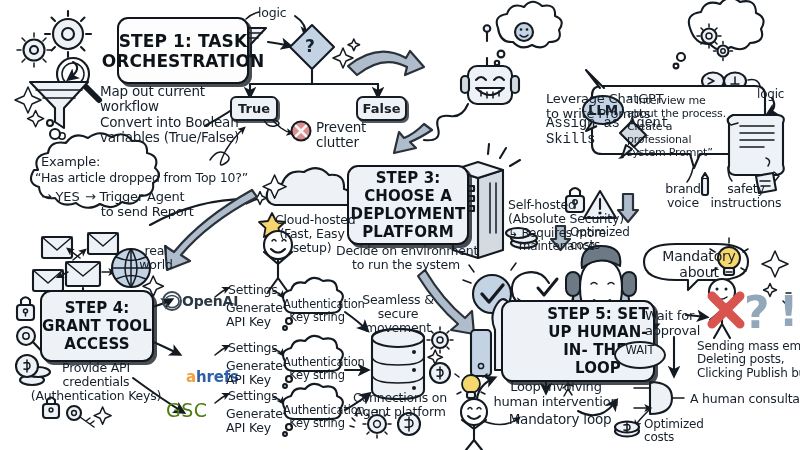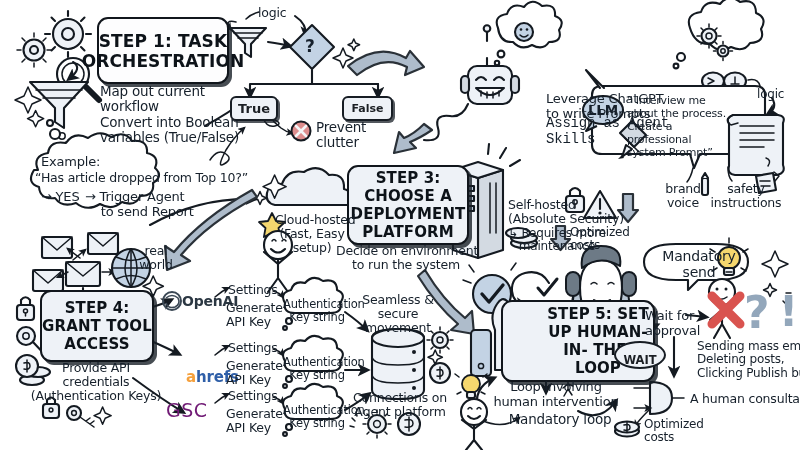--- a/index.html
+++ b/index.html
@@ -26,39 +26,39 @@
     background:#eef2f7;
     border:2.5px solid #11161c;
     border-radius:11px;
     box-shadow:3px 3px 0 rgba(25,32,40,.80);
     display:flex;align-items:center;justify-content:center;
     text-align:center;
     font-weight:bold;
     letter-spacing:.1px;
     color:#0d1319;
   }
-  .stepbox.white{background:#fdfdfe;}
+  .stepbox.white{background:#fdfdfe;margin-left:20px;}
 
   
   .pill{
     position:absolute;
     background:#eef2f7;
     border:2px solid #171d24;
     border-radius:6px;
     box-shadow:2px 2px 0 rgba(25,32,40,.75);
     display:flex;align-items:center;justify-content:center;
     font-weight:600;
   }
   .ellipse{
     position:absolute;
     background:#eef2f7;
     border:2px solid #171d24;
     border-radius:50%/50%;
-    display:flex;align-items:flex-end;justify-content:center;
-    font-weight:700;
+    display:flex;align-items:flex-start;justify-content:center;
+    font-weight:400;
   }
 
   
   svg.layer{position:absolute;left:0;top:0;width:800px;height:450px;overflow:visible;pointer-events:none;}
   .ink{fill:none;stroke:#141a21;stroke-width:2.1;stroke-linecap:round;stroke-linejoin:round;}
   .ink-thin{fill:none;stroke:#141a21;stroke-width:1.5;stroke-linecap:round;stroke-linejoin:round;}
   .ink-f{fill:#eef2f7;stroke:#141a21;stroke-width:2.1;stroke-linejoin:round;stroke-linecap:round;}
   .ink-w{fill:#ffffff;stroke:#141a21;stroke-width:2.1;stroke-linejoin:round;stroke-linecap:round;}
   .blue-f{fill:#c3d3e4;stroke:#141a21;stroke-width:2.1;stroke-linejoin:round;}
   .grey-f{fill:#d3dae2;stroke:#141a21;stroke-width:2.1;stroke-linejoin:round;}
@@ -559,21 +559,21 @@
   </div>
   <div class="txt" style="left:100px;top:84px;font-size:13.5px;">Map out current
 workflow</div>
   <div class="txt" style="left:100px;top:115px;font-size:13.5px;">Convert into Boolean
 variables (True/False)</div>
   <div class="txt" style="left:258px;top:6px;font-size:12.5px;">logic</div>
   <div class="txt center" style="left:305px;top:37px;font-size:17px;font-weight:bold;">?</div>
   <div class="pill" style="left:230px;top:96px;width:44px;height:21px;font-size:13px;">
     <span>True</span>
   </div>
-  <div class="pill" style="left:342px;top:96px;width:47px;height:21px;font-size:11px;">
+  <div class="pill" style="left:356px;top:96px;width:47px;height:21px;font-size:13px;border-radius:7px;">
     <span>False</span>
   </div>
   <div class="txt" style="left:316px;top:120px;font-size:13.5px;">Prevent
 clutter</div>
 
   <div class="txt" style="left:41px;top:155px;font-size:13px;">Example:</div>
   <div class="txt" style="left:35px;top:171px;font-size:12.5px;">“Has article dropped from Top 10?”</div>
   <div class="txt" style="left:41px;top:190px;font-size:13px;">→ YES</div>
   <div class="txt" style="left:85px;top:190px;font-size:13px;">→ Trigger Agent
     to send Report</div>
@@ -620,21 +620,21 @@
   <div class="txt center" style="left:26px;top:361px;width:140px;font-size:12.5px;">Provide API
 credentials
 (Authentication Keys)</div>
   <div class="txt center" style="left:132px;top:244px;width:48px;font-size:12.5px;">real
 world</div>
 
   <div class="txt" style="left:182px;top:294px;font-size:14px;font-weight:600;color:#2b3742;">OpenAI</div>
   <div class="txt" style="left:166px;top:352px;font-size:15px;font-weight:bold;">
     <span style="color:#f5a03c;">a</span><span style="color:#2f5fa8;">hrefs</span>
   </div>
-  <div class="txt" style="left:166px;top:400px;font-size:19px;color:#701a75;letter-spacing:.5px;">GSC</div>
+  <div class="txt" style="left:166px;top:400px;font-size:19px;color:#4d7c0f;letter-spacing:.5px;">GSC</div>
 
   <div class="txt" style="left:228px;top:283px;font-size:12.5px;">Settings</div>
   <div class="txt" style="left:226px;top:301px;font-size:12.5px;">Generate
 API Key</div>
   <div class="txt center" style="left:283px;top:298px;width:68px;font-size:11.5px;">Authentication
 Key string</div>
 
   <div class="txt" style="left:228px;top:341px;font-size:12.5px;">Settings</div>
   <div class="txt" style="left:226px;top:359px;font-size:12.5px;">Generate
 API Key</div>
@@ -656,21 +656,21 @@
   <div class="stepbox" style="left:501px;top:300px;width:110px;height:78px;font-size:15px;padding-left:40px;">
     <span>STEP 5:
 SET UP
 HUMAN-IN-
 THE-LOOP</span>
   </div>
   <div class="txt center" style="left:488px;top:380px;width:136px;font-size:13px;">Loop involving
 human intervention</div>
   <div class="txt center" style="left:500px;top:412px;width:120px;font-size:13.5px;">Mandatory loop</div>
   <div class="txt center" style="left:650px;top:249px;width:98px;font-size:14px;">Mandatory
-send</div>
+about</div>
   <div class="ellipse" style="left:614px;top:341px;width:48px;height:24px;font-size:11.5px;">
     <span>WAIT</span>
   </div>
   <div class="txt" style="left:645px;top:309px;font-size:13px;">Wait for
 approval</div>
   <div class="txt" style="left:697px;top:340px;font-size:12px;">Sending mass emails,
 Deleting posts,
 Clicking Publish button</div>
   <div class="txt" style="left:690px;top:392px;font-size:12.5px;">A human consultant</div>
   <div class="txt" style="left:644px;top:418px;font-size:12px;">Optimized

